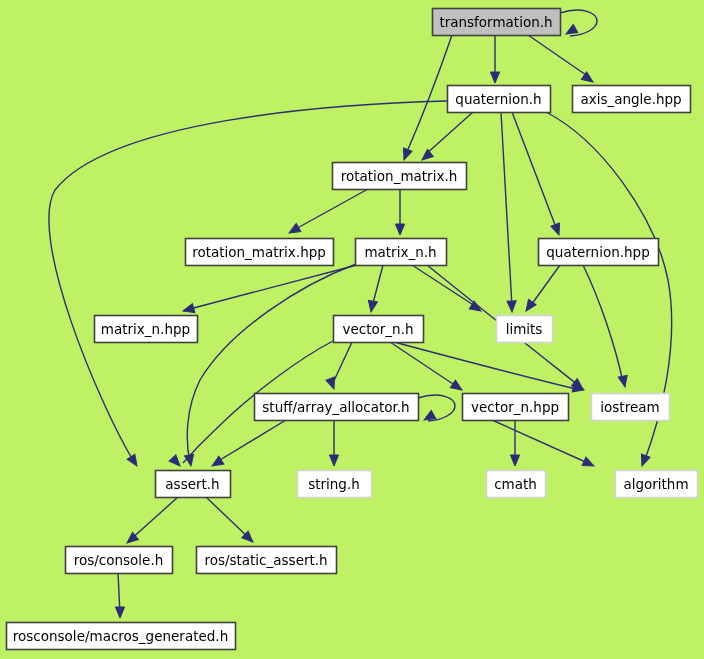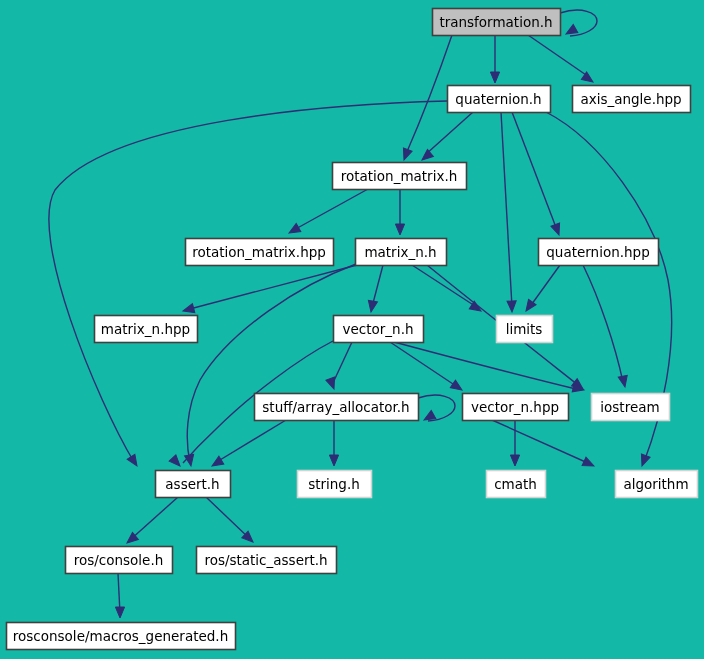--- a/index.html
+++ b/index.html
@@ -4,21 +4,21 @@
 <style>
   html, body {
     margin: 0;
     padding: 0;
     background: #ffffff;
   }
   #canvas {
     position: relative;
     width: 704px;
     height: 659px;
-    background: #14b8a6;
+    background: #bef264;
     font-family: "DejaVu Sans", sans-serif;
     overflow: hidden;
   }
   svg#graph {
     position: absolute;
     left: 0;
     top: 0;
     width: 704px;
     height: 659px;
   }

